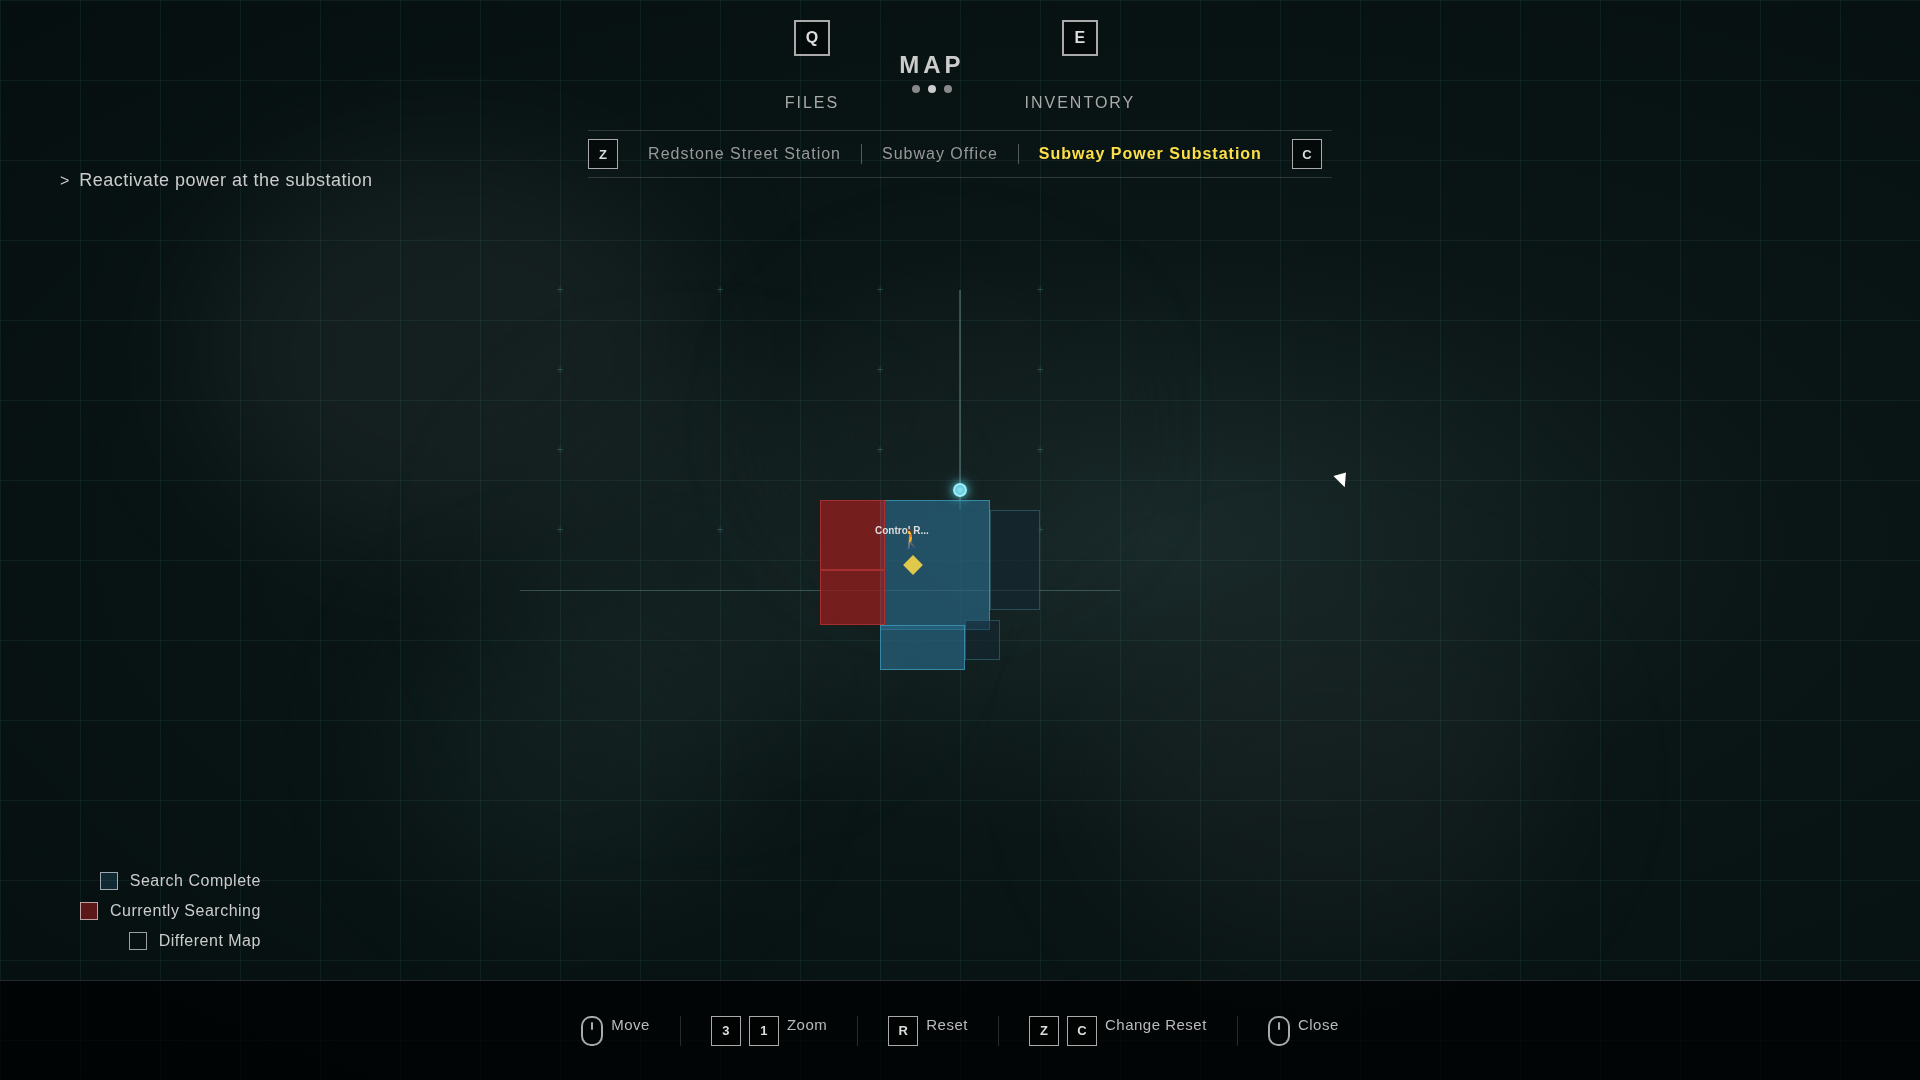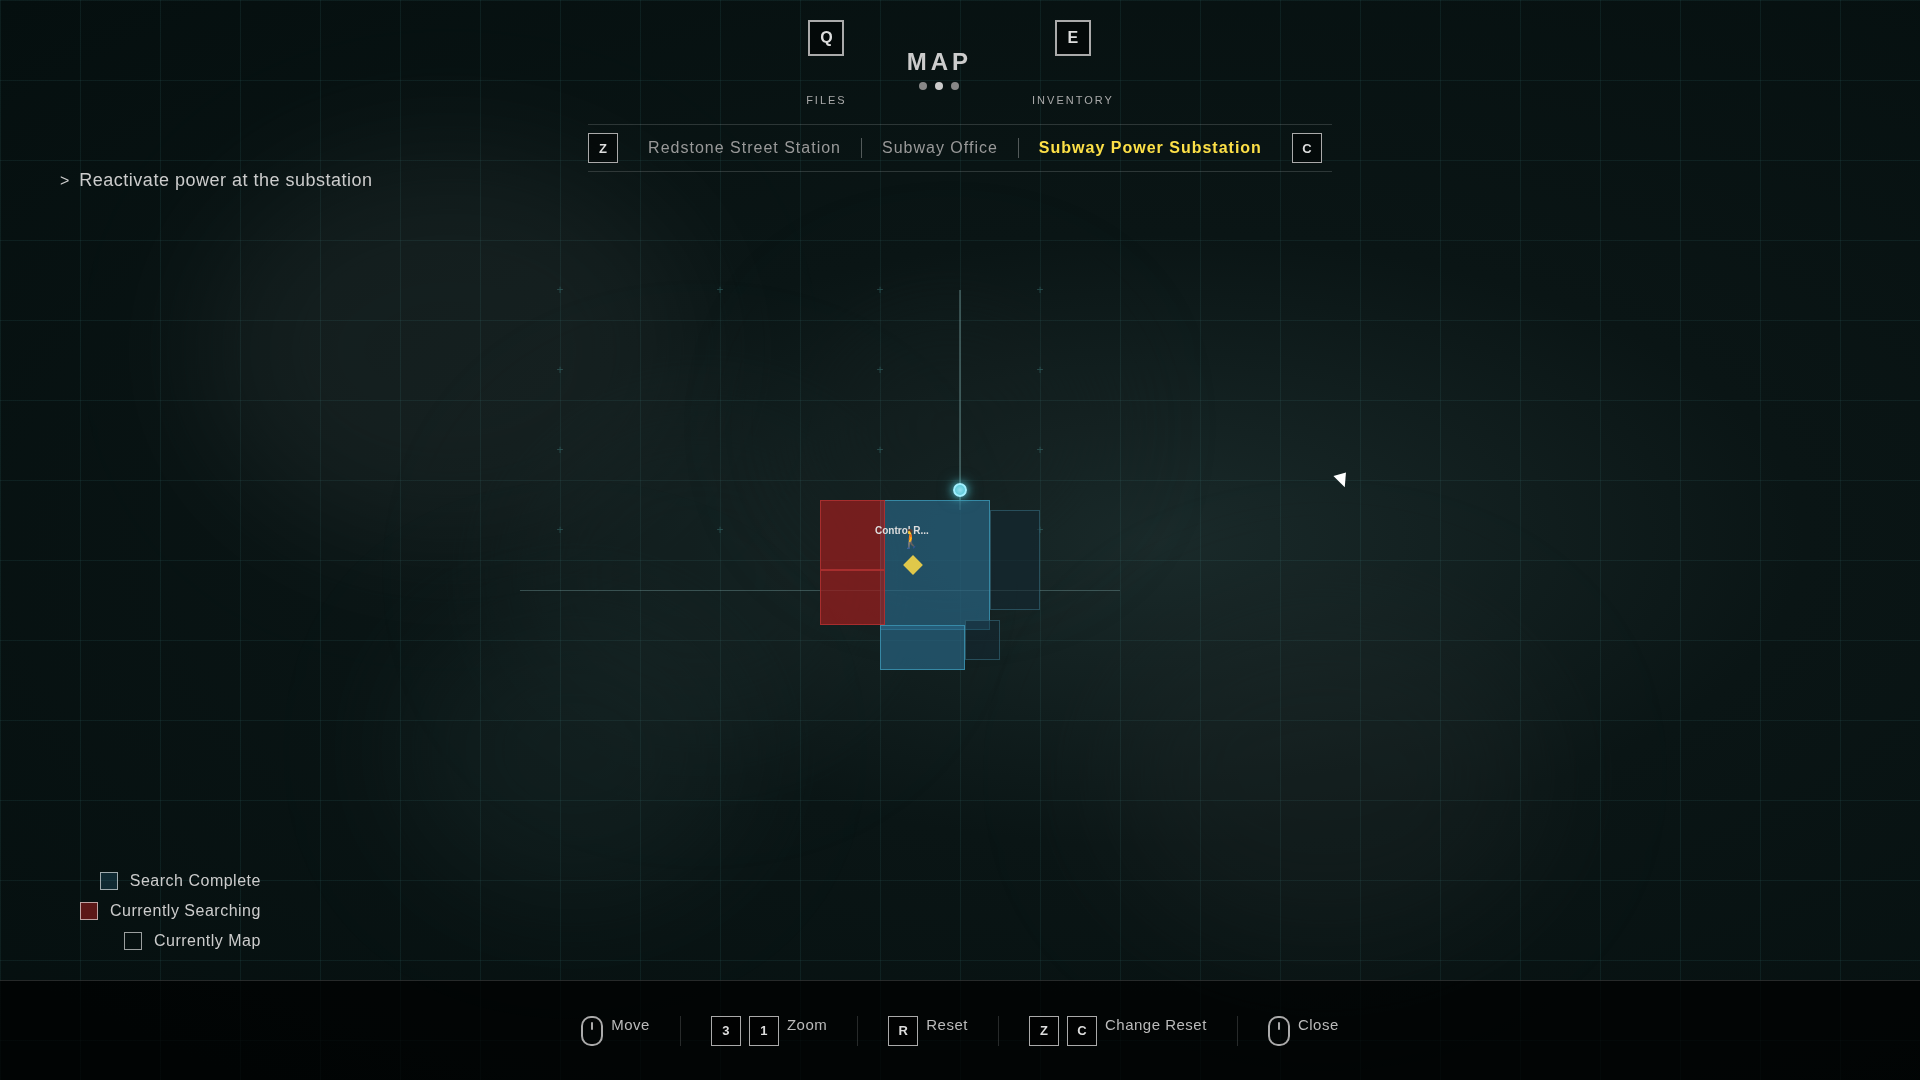--- a/index.html
+++ b/index.html
@@ -116,21 +116,21 @@
       display: flex;
       align-items: center;
       justify-content: center;
       font-size: 16px;
       font-weight: bold;
       color: #ddd;
       background: rgba(0,0,0,0.5);
     }
 
     .nav-key-label {
-      font-size: 11px;
+      font-size: 16px;
       color: #aaa;
       letter-spacing: 2px;
       text-transform: uppercase;
       margin-top: 36px;
     }
 
     #map-title-group {
       display: flex;
       flex-direction: column;
       align-items: center;
@@ -587,21 +587,21 @@
     <div class="legend-item">
       <div class="legend-box blue-box"></div>
       <span class="legend-label">Search Complete</span>
     </div>
     <div class="legend-item">
       <div class="legend-box red-box"></div>
       <span class="legend-label">Currently Searching</span>
     </div>
     <div class="legend-item">
       <div class="legend-box empty-box"></div>
-      <span class="legend-label">Currently Map</span>
+      <span class="legend-label">Different Map</span>
     </div>
   </div>
 
   <div id="cursor">
     <div class="cursor-arrow"></div>
   </div>
 
   <div id="bottom-bar">
 
     <div class="bottom-control">

